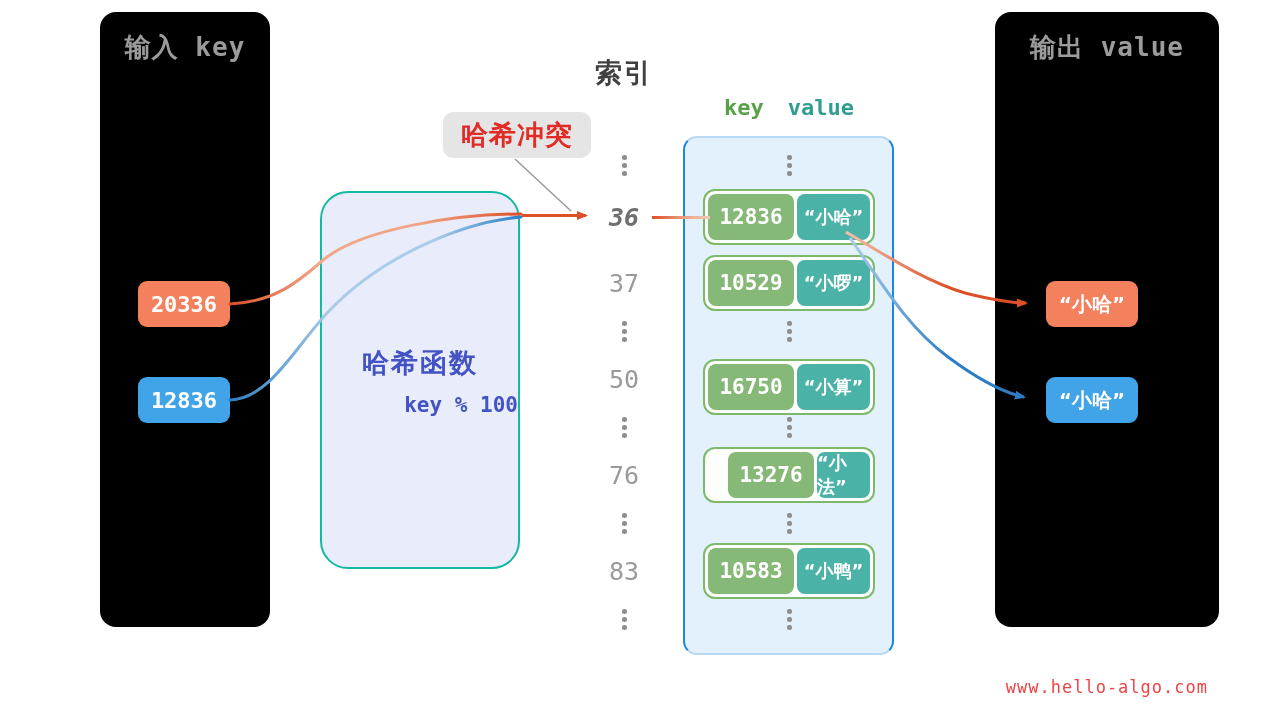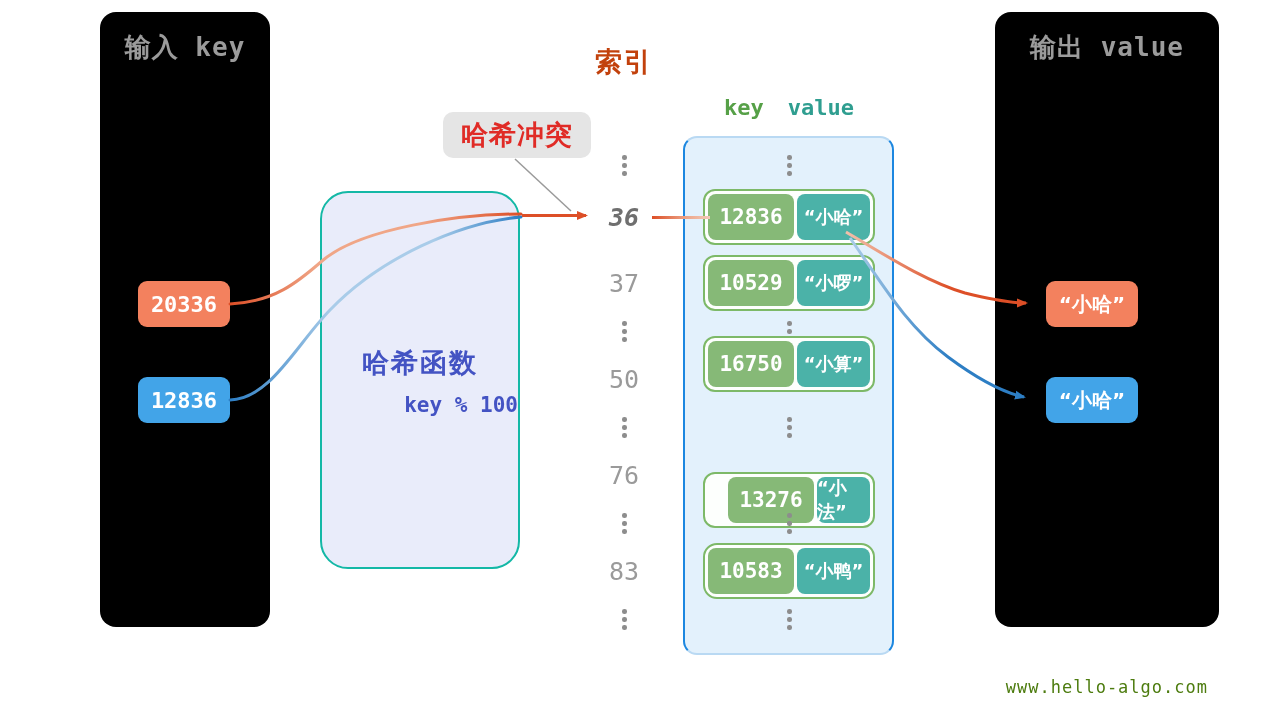--- a/index.html
+++ b/index.html
@@ -27,21 +27,21 @@
   .hash-formula{position:absolute;left:0;right:0;top:200px;text-align:right;
                 font:600 21px "DejaVu Sans Mono",monospace;color:#4353c3;}
 
   
   .collision{position:absolute;left:443px;top:112px;width:148px;height:46px;
              background:#e5e5e5;border-radius:10px;display:flex;align-items:center;justify-content:center;
              font:700 27px "DejaVu Sans",sans-serif;color:#e02b26;letter-spacing:1px;}
 
   
   .col-title{position:absolute;width:120px;text-align:center;transform:translateY(-50%);
-             font:700 27px "DejaVu Sans",sans-serif;color:#c2410c;letter-spacing:2px;}
+             font:700 27px "DejaVu Sans",sans-serif;color:#404040;letter-spacing:2px;margin-top:11px;}
   .kv-header{position:absolute;left:689px;top:107px;width:200px;transform:translateY(-50%);
              display:flex;justify-content:center;gap:24px;
              font:700 22px "DejaVu Sans Mono",monospace;}
   .kv-header .k{color:#56a047;}
   .kv-header .v{color:#2f9e90;}
 
   
   .idx{position:absolute;left:584px;width:80px;text-align:center;transform:translateY(-50%);
        font:400 25px "DejaVu Sans Mono",monospace;color:#9a9a9a;}
   .idx.hl{font-weight:700;color:#6f6f6f;}
@@ -64,21 +64,21 @@
             font:700 21px "DejaVu Sans Mono",monospace;
             display:flex;align-items:center;justify-content:center;}
   .pair-val{flex:1;background:#4bb2a8;border-radius:8px;color:#fff;
             font:600 18px "DejaVu Sans",sans-serif;
             display:flex;align-items:center;justify-content:center;}
 
   
   svg.wires{position:absolute;left:0;top:0;width:1280px;height:720px;pointer-events:none;z-index:20;}
 
   .footer{position:absolute;right:72px;top:677px;font:400 17px "DejaVu Sans Mono",monospace;
-          color:#4d7c0f;letter-spacing:1px;}
+          color:#ef4444;letter-spacing:1px;}
 </style>
 </head>
 <body>
 
 <div class="canvas">
 
   <div class="panel" style="left:100px;width:170px;">
     <div class="panel-title">输入 key</div>
   </div>
   <div class="chip num orange" style="left:138px;top:281px;">20336</div>
@@ -113,31 +113,31 @@
 
   <div class="pair" style="top:189px;">
     <div class="pair-key">12836</div>
     <div class="pair-val">“小哈”</div>
   </div>
   <div class="pair" style="top:255px;">
     <div class="pair-key">10529</div>
     <div class="pair-val">“小啰”</div>
   </div>
   <div class="vdots" style="left:787px;top:321px;"></div>
-  <div class="pair" style="top:336px;">
+  <div class="pair" style="top:359px;">
     <div class="pair-key">16750</div>
     <div class="pair-val">“小算”</div>
   </div>
   <div class="vdots" style="left:787px;top:417px;"></div>
-  <div class="pair" style="top:472px;padding-left:23px;">
+  <div class="pair" style="top:447px;padding-left:23px;">
     <div class="pair-key">13276</div>
     <div class="pair-val">“小法”</div>
   </div>
   <div class="vdots" style="left:787px;top:513px;"></div>
-  <div class="pair" style="top:543px;border-radius:14px;">
+  <div class="pair" style="top:543px;">
     <div class="pair-key">10583</div>
     <div class="pair-val">“小鸭”</div>
   </div>
   <div class="vdots" style="left:787px;top:609px;"></div>
 
   <div class="panel" style="left:995px;width:224px;">
     <div class="panel-title">输出 value</div>
   </div>
   <div class="chip cjk orange" style="left:1046px;top:281px;">“小哈”</div>
   <div class="chip cjk blue" style="left:1046px;top:377px;">“小哈”</div>

